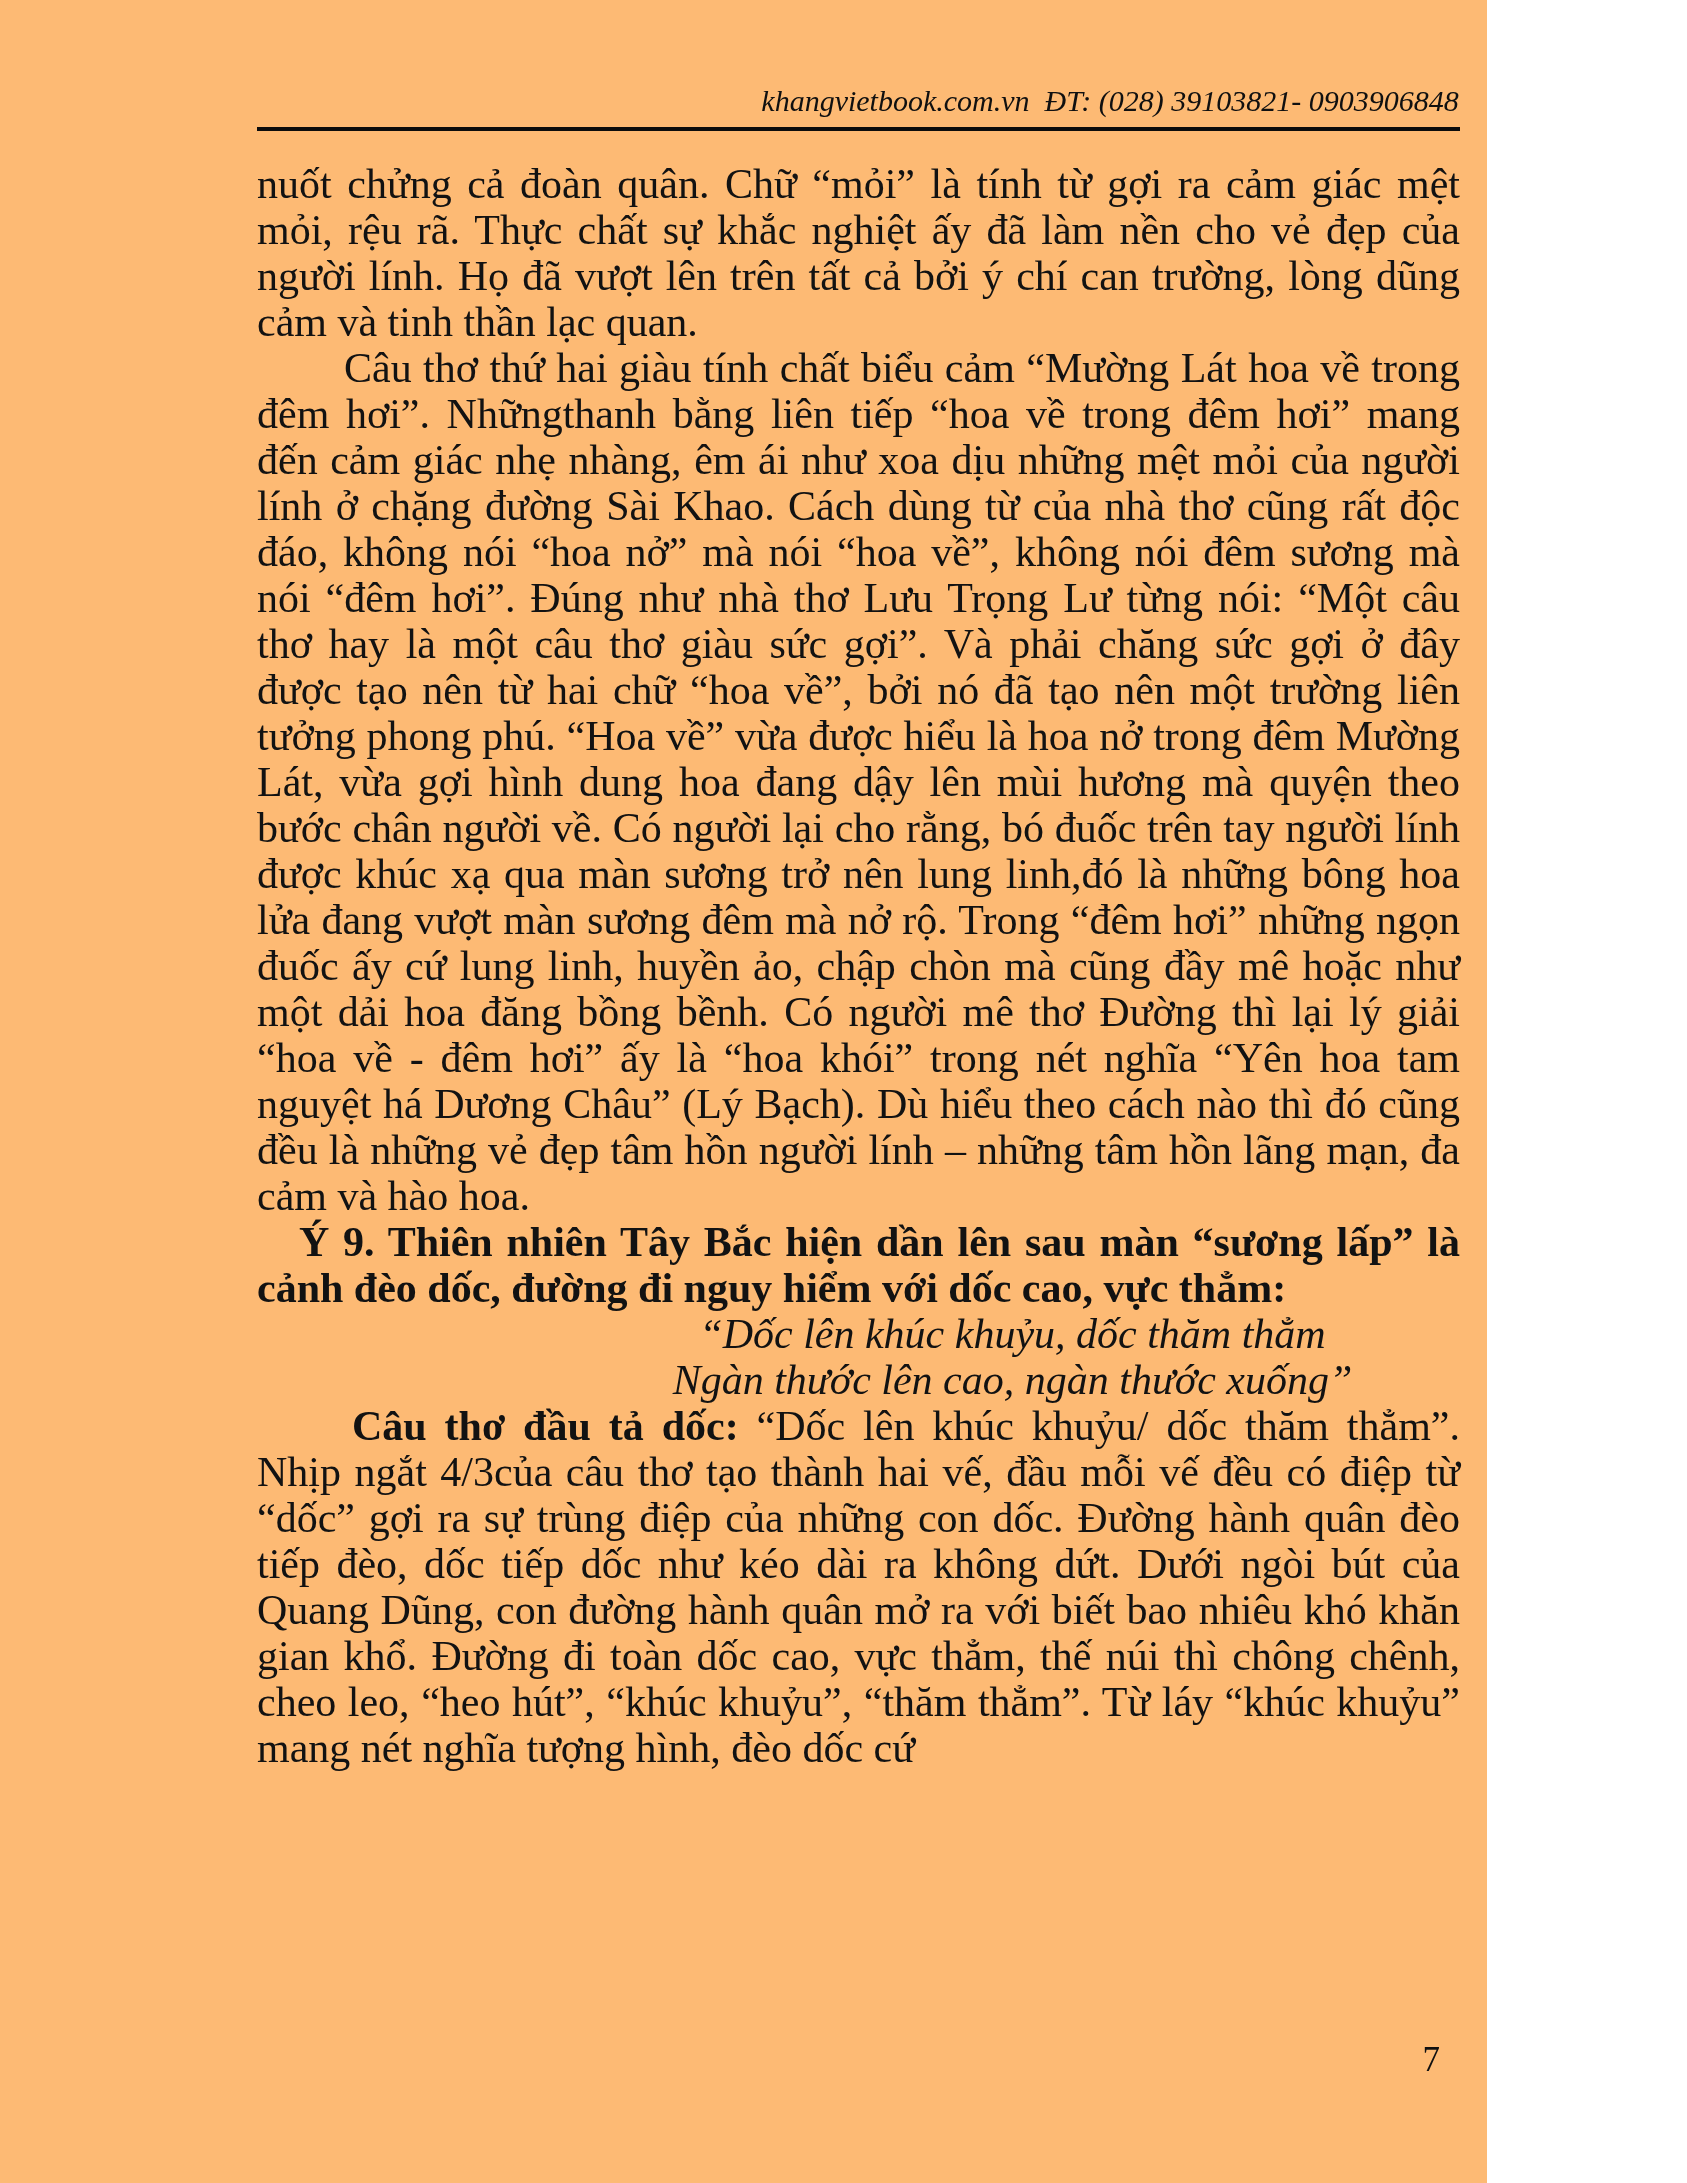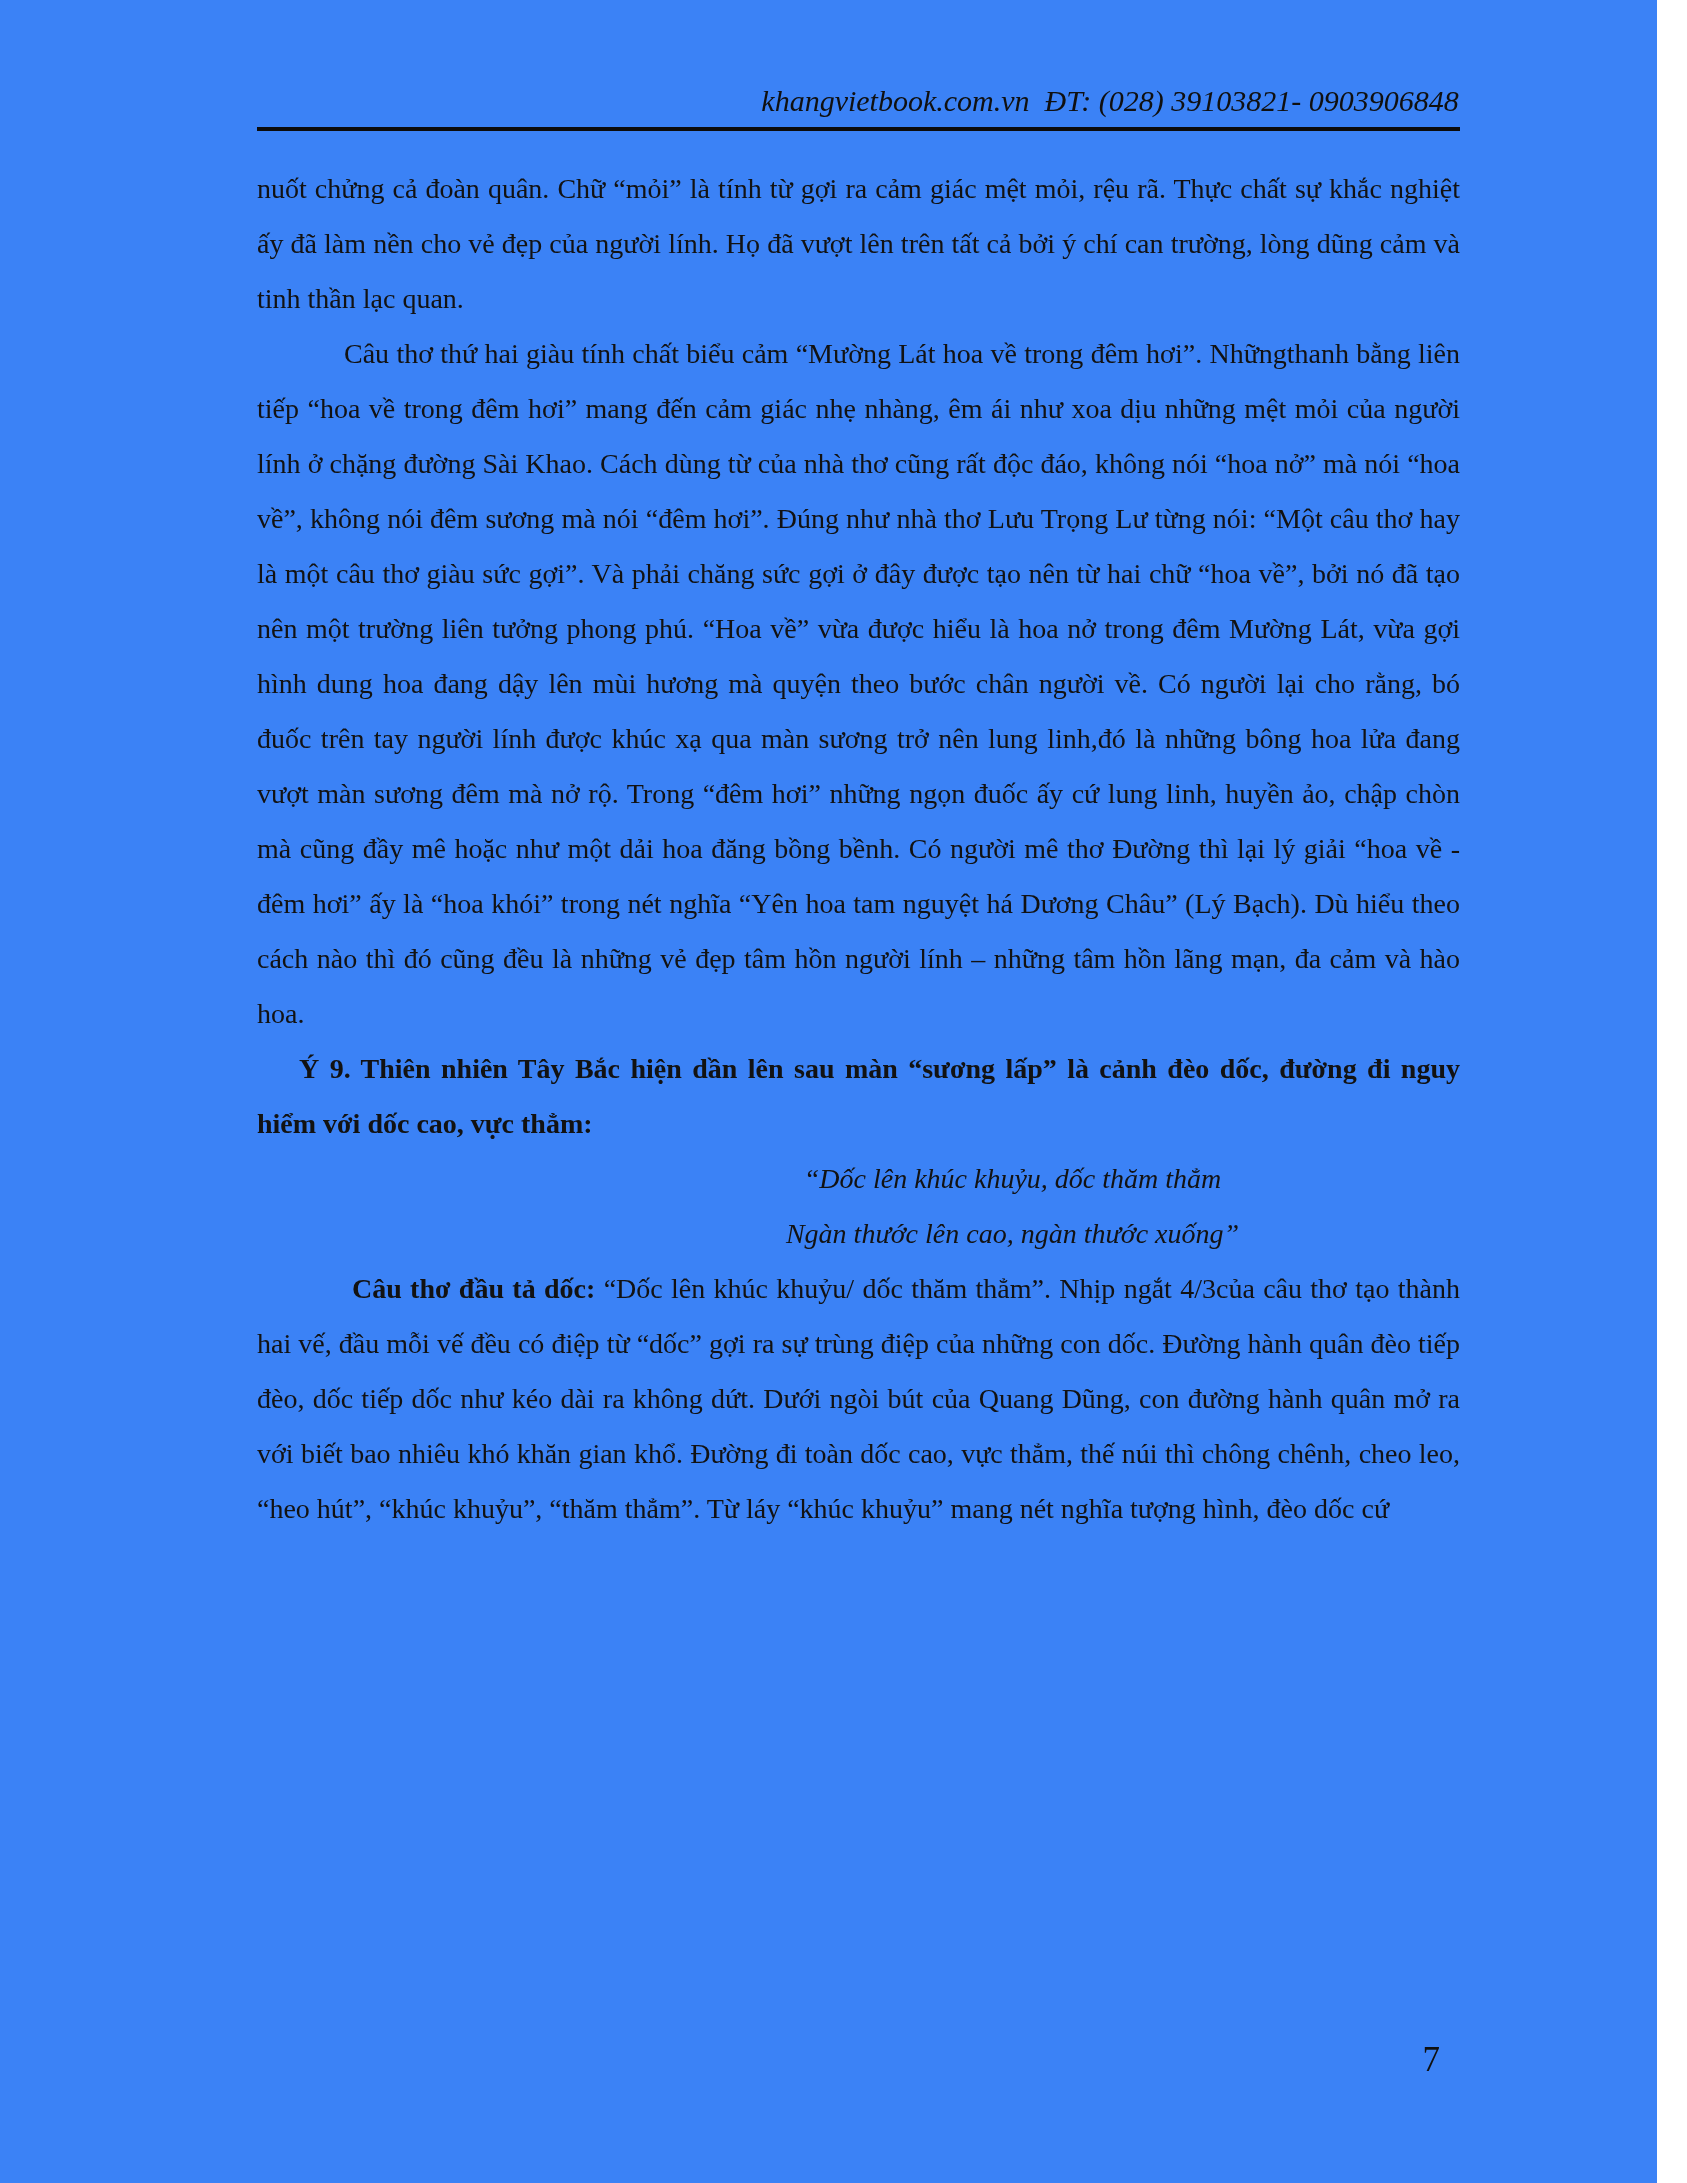--- a/index.html
+++ b/index.html
@@ -2,23 +2,23 @@
 <html lang="vi" style="font-size:10.6px"><head>
 <meta charset="utf-8">
 <style>
   html, body {
     margin: 0;
     padding: 0;
     background: #ffffff;
   }
   .page {
     position: relative;
-    width: 1657px;
+    width: 1487px;
     height: 2183px;
-    background: #3b82f6;
+    background: #fdba74;
     color: #121212;
     font-family: "Liberation Serif", "DejaVu Serif", serif;
     overflow: hidden;
   }
   .content {
     position: absolute;
     left: 257px;
     top: 0;
     width: 1203px;
   }
@@ -33,22 +33,22 @@
     color: #101010;
   }
   .header-rule {
     margin-top: 8px;
     border: 0;
     border-top: 4.6px solid #0c0c0c;
     width: 100%;
   }
   .doc-body {
     margin-top: 30px;
-    font-size: 28px;
-    line-height: 55px;
+    font-size: 42px;
+    line-height: 46px;
     text-align: justify;
     text-justify: inter-word;
   }
   .para {
     margin: 0;
     padding: 0;
   }
   .para.indent {
     text-indent: 87px;
   }

